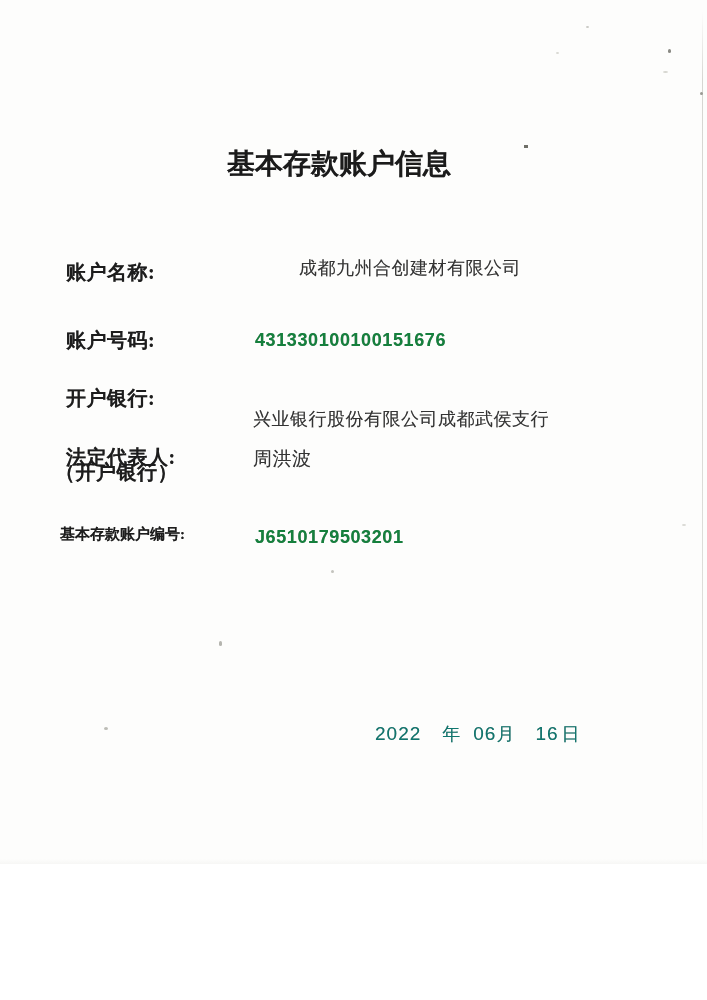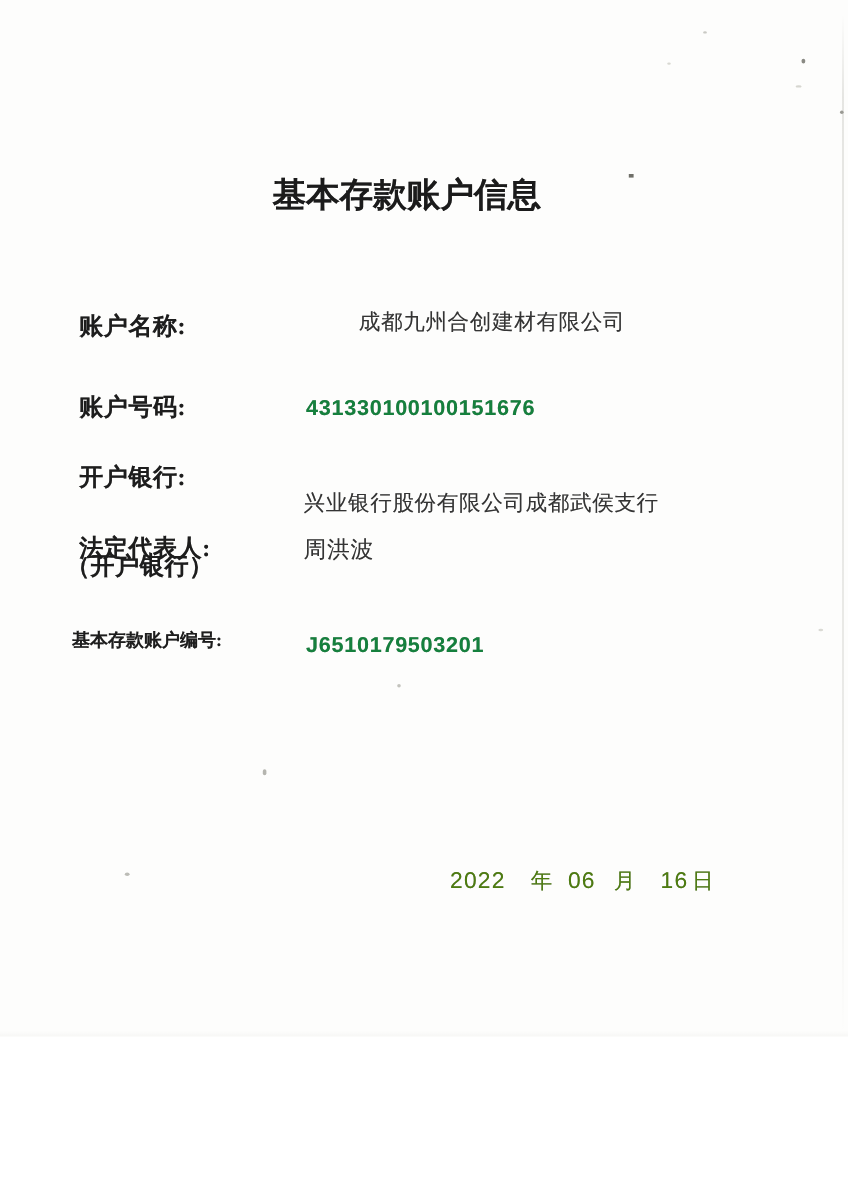--- a/index.html
+++ b/index.html
@@ -67,28 +67,28 @@
     line-height: 1.1;
     font-weight: bold;
   }
   .issue-date {
     left: 375px;
     top: 722px;
     display: flex;
     align-items: baseline;
     font-family: "Liberation Sans", sans-serif;
     font-size: 19px;
-    color: #4d7c0f;
+    color: #0f766e;
     text-shadow: 0 0 0.4px rgba(30,30,30,0.4);
   }
   .issue-date .num { letter-spacing: 1px; }
   .issue-date .unit { font-size: 18px; letter-spacing: 0; }
   .gap-a { margin-right: 21px; }
   .gap-b { margin-right: 13px; }
-  .gap-c { margin-right: 15px; }
+  .gap-c { }
   .gap-d { margin-right: 21px; }
   .gap-e { margin-right: 3px; }
 
   
   .speck { position: absolute; pointer-events: none; }
   .edge-line {
     position: absolute;
     left: 702px;
     top: 12px;
     width: 1px;

